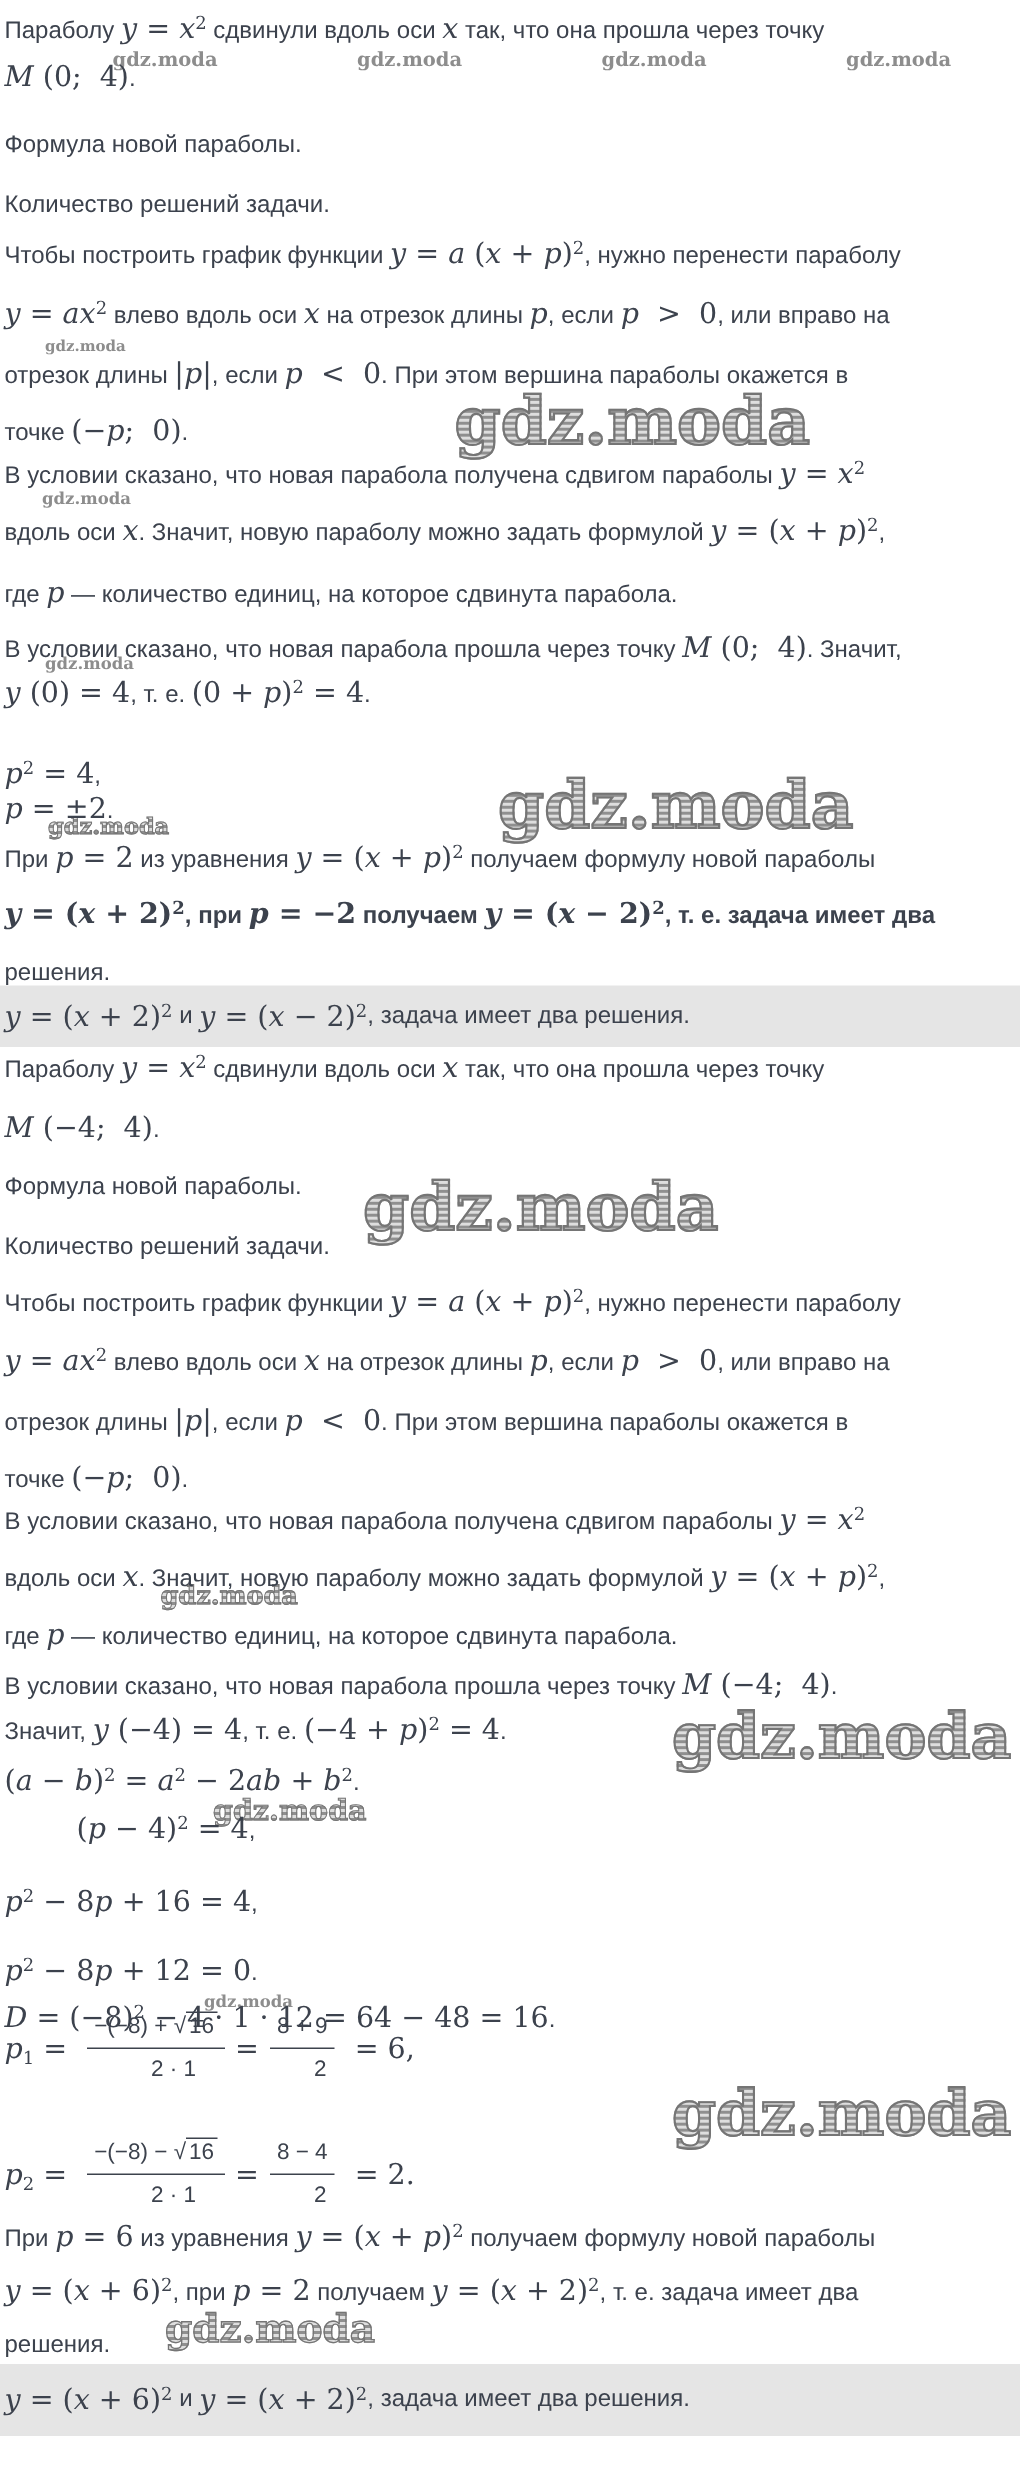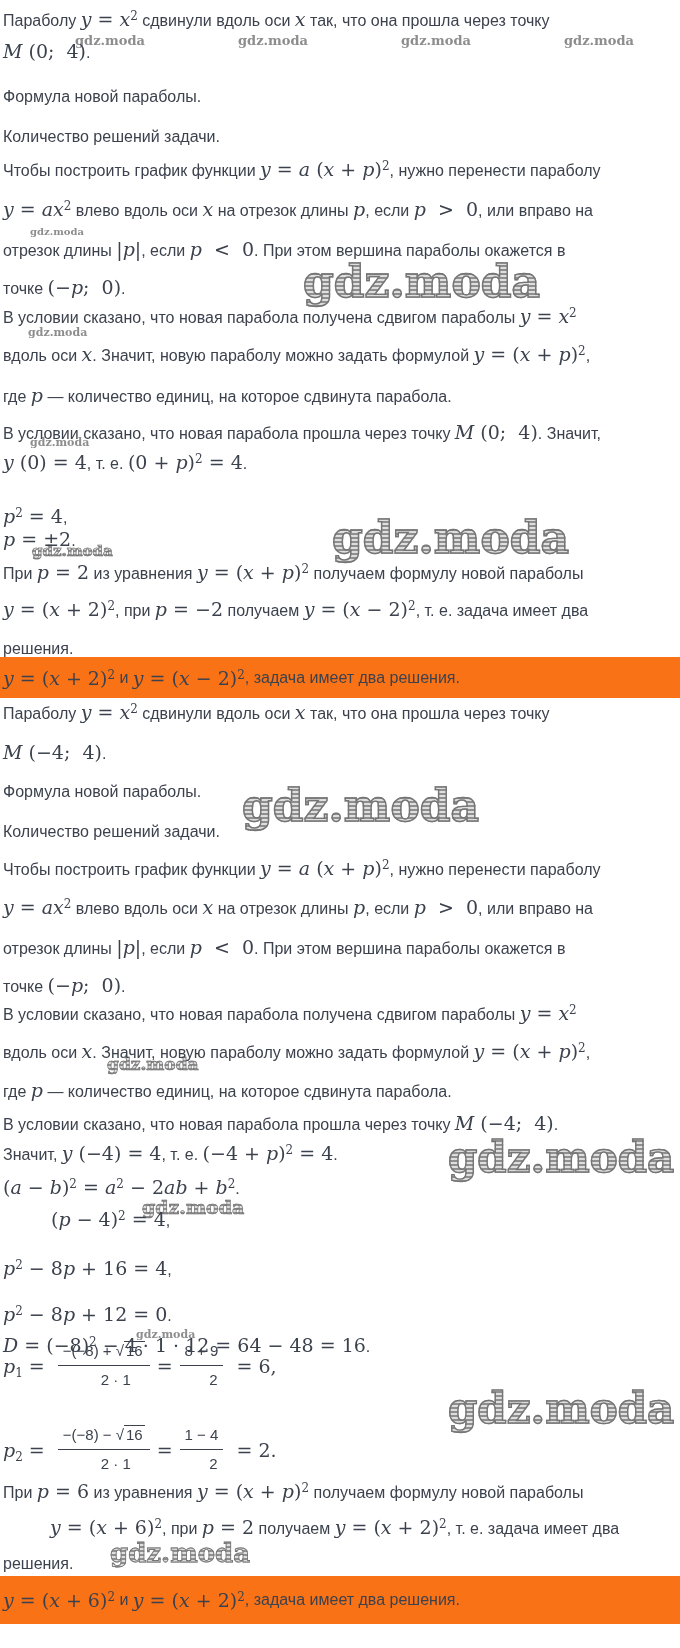--- a/index.html
+++ b/index.html
@@ -3,21 +3,21 @@
 <meta charset="utf-8">
 <style>
   html,body{margin:0;padding:0;background:#fff;}
   .page{position:relative;width:680px;height:1648px;background:#ffffff;overflow:hidden;
         font-family:"Liberation Sans",sans-serif;color:#3c424d;}
   .line{position:absolute;left:3px;font-size:16px;line-height:22px;white-space:pre;z-index:2;}
   .line .m{font-family:"DejaVu Serif",serif;font-size:19px;line-height:22px;}
   .line .m i{font-style:italic;}
   sup{font-size:12px;line-height:0;vertical-align:6px;}
   sub{font-size:12px;line-height:0;vertical-align:-4px;}
-  .hl{left:0;right:0;display:flex;align-items:center;padding-left:3px;background:#f97316;z-index:2;}
+  .hl{left:0;right:0;display:flex;align-items:center;padding-left:3px;background:#e5e5e5;z-index:2;}
   .frl{display:flex;align-items:center;}
   .fr{display:inline-flex;flex-direction:column;align-items:center;margin:0 7px;
       font-family:Liberation Sans, sans-serif;font-size:15px;}
   .fr .nu{border-bottom:1.5px solid #3c424d;padding:0 5px 3px;}
   .fr .de{padding-top:3px;margin-left:24px;}
   .sq{white-space:pre;}
   .sa{border-top:1.5px solid #3c424d;padding:0 2px;}
   .wm{position:absolute;font-family:"DejaVu Serif",serif;font-weight:700;white-space:pre;z-index:1;}
   .wm.solid{color:#8d8d8d;}
   .wm.outline{color:transparent;
@@ -60,21 +60,21 @@
       <div class="line" style="top: 238px;">отрезок длины <span class="m">|<i>p</i>|</span>, если <span class="m"><i>p</i>  &lt;  0</span>. При этом вершина параболы окажется в</div>
       <div class="line" style="top: 276px;">точке <span class="m">(−<i>p</i>;  0)</span>.</div>
       <div class="line" style="top: 305px;">В условии сказано, что новая парабола получена сдвигом параболы <span class="m"><i>y</i> = <i>x</i><sup>2</sup></span></div>
       <div class="line" style="top: 343px;">вдоль оси <span class="m"><i>x</i></span>. Значит, новую параболу можно задать формулой <span class="m"><i>y</i> = (<i>x</i> + <i>p</i>)<sup>2</sup></span>,</div>
       <div class="line" style="top: 384px;">где <span class="m"><i>p</i></span> — количество единиц, на которое сдвинута парабола.</div>
       <div class="line" style="top: 421px;">В условии сказано, что новая парабола прошла через точку <span class="m"><i>M</i> (0;  4)</span>. Значит,</div>
       <div class="line" style="top: 451px;"><span class="m"><i>y</i> (0) = 4</span>, т. е. <span class="m">(0 + <i>p</i>)<sup>2</sup> = 4</span>.</div>
       <div class="line" style="top: 505px;"><span class="m"><i>p</i><sup>2</sup> = 4</span>,</div>
       <div class="line" style="top: 528px; text-align: center;"><span class="m"><i>p</i> = ±2</span>.</div>
       <div class="line" style="top: 561px; text-align: right;">При <span class="m"><i>p</i> = 2</span> из уравнения <span class="m"><i>y</i> = (<i>x</i> + <i>p</i>)<sup>2</sup></span> получаем формулу новой параболы</div>
-      <div class="line" style="top: 598px;"><span class="m"><i>y</i> = (<i>x</i> + 2)<sup>2</sup></span>, при <span class="m"><i>p</i> = −2</span> получаем <span class="m"><i>y</i> = (<i>x</i> − 2)<sup>2</sup></span>, т. е. задача имеет два</div>
+      <div class="line" style="top: 598px; font-weight: bold;"><span class="m"><i>y</i> = (<i>x</i> + 2)<sup>2</sup></span>, при <span class="m"><i>p</i> = −2</span> получаем <span class="m"><i>y</i> = (<i>x</i> − 2)<sup>2</sup></span>, т. е. задача имеет два</div>
       <div class="line" style="top: 638px;">решения.</div>
       <div class="line hl" style="top: 657px; height: 41px;"><span class="m"><i>y</i> = (<i>x</i> + 2)<sup>2</sup></span> и <span class="m"><i>y</i> = (<i>x</i> − 2)<sup>2</sup></span>, задача имеет два решения.</div>
       <div class="line" style="top: 701px;">Параболу <span class="m"><i>y</i> = <i>x</i><sup>2</sup></span> сдвинули вдоль оси <span class="m"><i>x</i></span> так, что она прошла через точку</div>
       <div class="line" style="top: 741px;"><span class="m"><i>M</i> (−4;  4)</span>.</div>
       <div class="line" style="top: 781px;">Формула новой параболы.</div>
       <div class="line" style="top: 821px;">Количество решений задачи.</div>
       <div class="line" style="top: 857px;">Чтобы построить график функции <span class="m"><i>y</i> = <i>a</i> (<i>x</i> + <i>p</i>)<sup>2</sup></span>, нужно перенести параболу</div>
       <div class="line" style="top: 896px;"><span class="m"><i>y</i> = <i>a</i><i>x</i><sup>2</sup></span> влево вдоль оси <span class="m"><i>x</i></span> на отрезок длины <span class="m"><i>p</i></span>, если <span class="m"><i>p</i>  &gt;  0</span>, или вправо на</div>
       <div class="line" style="top: 936px;">отрезок длины <span class="m">|<i>p</i>|</span>, если <span class="m"><i>p</i>  &lt;  0</span>. При этом вершина параболы окажется в</div>
       <div class="line" style="top: 974px;">точке <span class="m">(−<i>p</i>;  0)</span>.</div>
@@ -82,19 +82,19 @@
       <div class="line" style="top: 1040px;">вдоль оси <span class="m"><i>x</i></span>. Значит, новую параболу можно задать формулой <span class="m"><i>y</i> = (<i>x</i> + <i>p</i>)<sup>2</sup></span>,</div>
       <div class="line" style="top: 1079px;">где <span class="m"><i>p</i></span> — количество единиц, на которое сдвинута парабола.</div>
       <div class="line" style="top: 1112px;">В условии сказано, что новая парабола прошла через точку <span class="m"><i>M</i> (−4;  4)</span>.</div>
       <div class="line" style="top: 1142px;">Значит, <span class="m"><i>y</i> (−4) = 4</span>, т. е. <span class="m">(−4 + <i>p</i>)<sup>2</sup> = 4</span>.</div>
       <div class="line" style="top: 1176px;"><span class="m">(<i>a</i> − <i>b</i>)<sup>2</sup> = <i>a</i><sup>2</sup> − 2<i>a</i><i>b</i> + <i>b</i><sup>2</sup></span>.</div>
       <div class="line" style="top: 1208px; margin-left: 48px;"><span class="m">(<i>p</i> − 4)<sup>2</sup> = 4</span>,</div>
       <div class="line" style="top: 1257px;"><span class="m"><i>p</i><sup>2</sup> − 8<i>p</i> + 16 = 4</span>,</div>
       <div class="line" style="top: 1303px;"><span class="m"><i>p</i><sup>2</sup> − 8<i>p</i> + 12 = 0</span>.</div>
       <div class="line" style="top: 1334px;"><span class="m"><i>D</i> = (−8)<sup>2</sup> − 4 · 1 · 12 = 64 − 48 = 16</span>.</div>
       <div class="line frl" style="top: 1340px;"><span class="m"><i>p</i><sub>1</sub> = </span><span class="fr"><span class="nu">−(−8) + <span class="sq">√<span class="sa">16</span></span></span><span class="de">2 · 1</span></span><span class="m">=</span><span class="fr"><span class="nu">8 + 9</span><span class="de">2</span></span><span class="m"> = 6,</span></div>
-      <div class="line frl" style="top: 1424px;"><span class="m"><i>p</i><sub>2</sub> = </span><span class="fr"><span class="nu">−(−8) − <span class="sq">√<span class="sa">16</span></span></span><span class="de">2 · 1</span></span><span class="m">=</span><span class="fr"><span class="nu">1 − 4</span><span class="de">2</span></span><span class="m"> = 2.</span></div>
+      <div class="line frl" style="top: 1424px;"><span class="m"><i>p</i><sub>2</sub> = </span><span class="fr"><span class="nu">−(−8) − <span class="sq">√<span class="sa">16</span></span></span><span class="de">2 · 1</span></span><span class="m">=</span><span class="fr"><span class="nu">8 − 4</span><span class="de">2</span></span><span class="m"> = 2.</span></div>
       <div class="line" style="top: 1480px;">При <span class="m"><i>p</i> = 6</span> из уравнения <span class="m"><i>y</i> = (<i>x</i> + <i>p</i>)<sup>2</sup></span> получаем формулу новой параболы</div>
-      <div class="line" style="top: 1516px; margin-left: 47px;"><span class="m"><i>y</i> = (<i>x</i> + 6)<sup>2</sup></span>, при <span class="m"><i>p</i> = 2</span> получаем <span class="m"><i>y</i> = (<i>x</i> + 2)<sup>2</sup></span>, т. е. задача имеет два</div>
+      <div class="line" style="top: 1516px;"><span class="m"><i>y</i> = (<i>x</i> + 6)<sup>2</sup></span>, при <span class="m"><i>p</i> = 2</span> получаем <span class="m"><i>y</i> = (<i>x</i> + 2)<sup>2</sup></span>, т. е. задача имеет два</div>
       <div class="line" style="top: 1553px;">решения.</div>
       <div class="line hl" style="top: 1576px; height: 48px;"><span class="m"><i>y</i> = (<i>x</i> + 6)<sup>2</sup></span> и <span class="m"><i>y</i> = (<i>x</i> + 2)<sup>2</sup></span>, задача имеет два решения.</div>
     </div>
 </div>
 
 </body></html>

